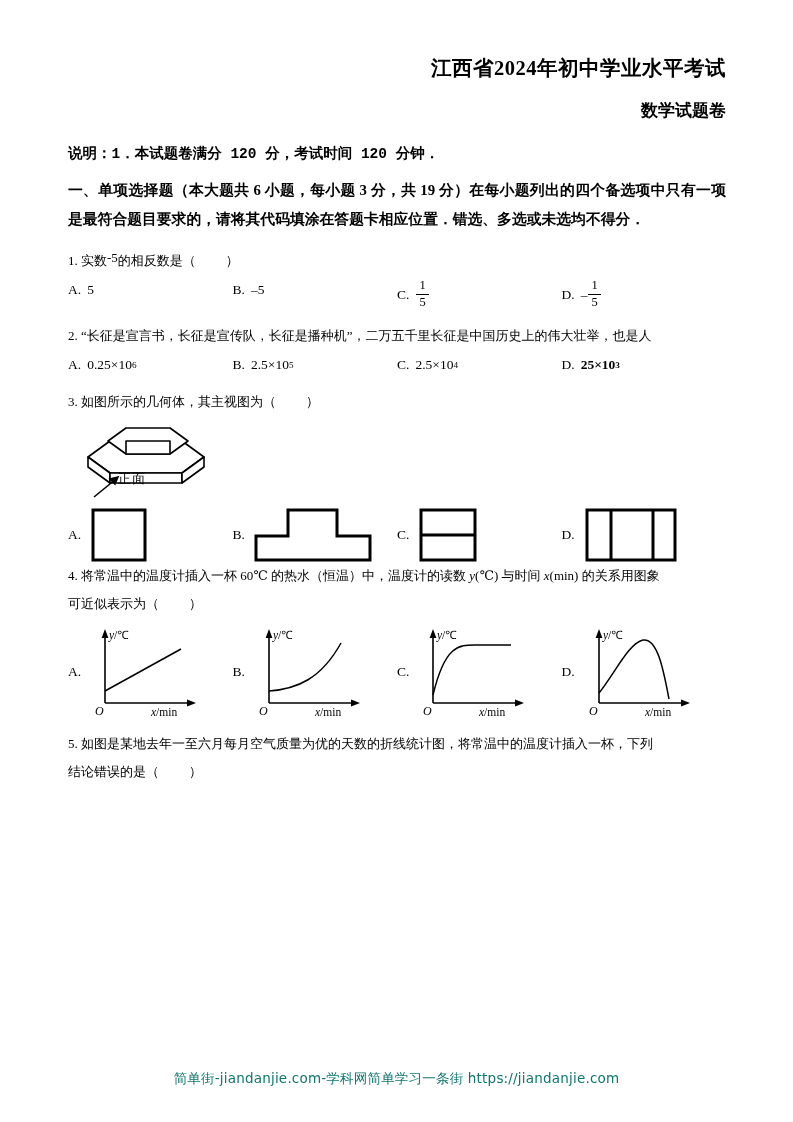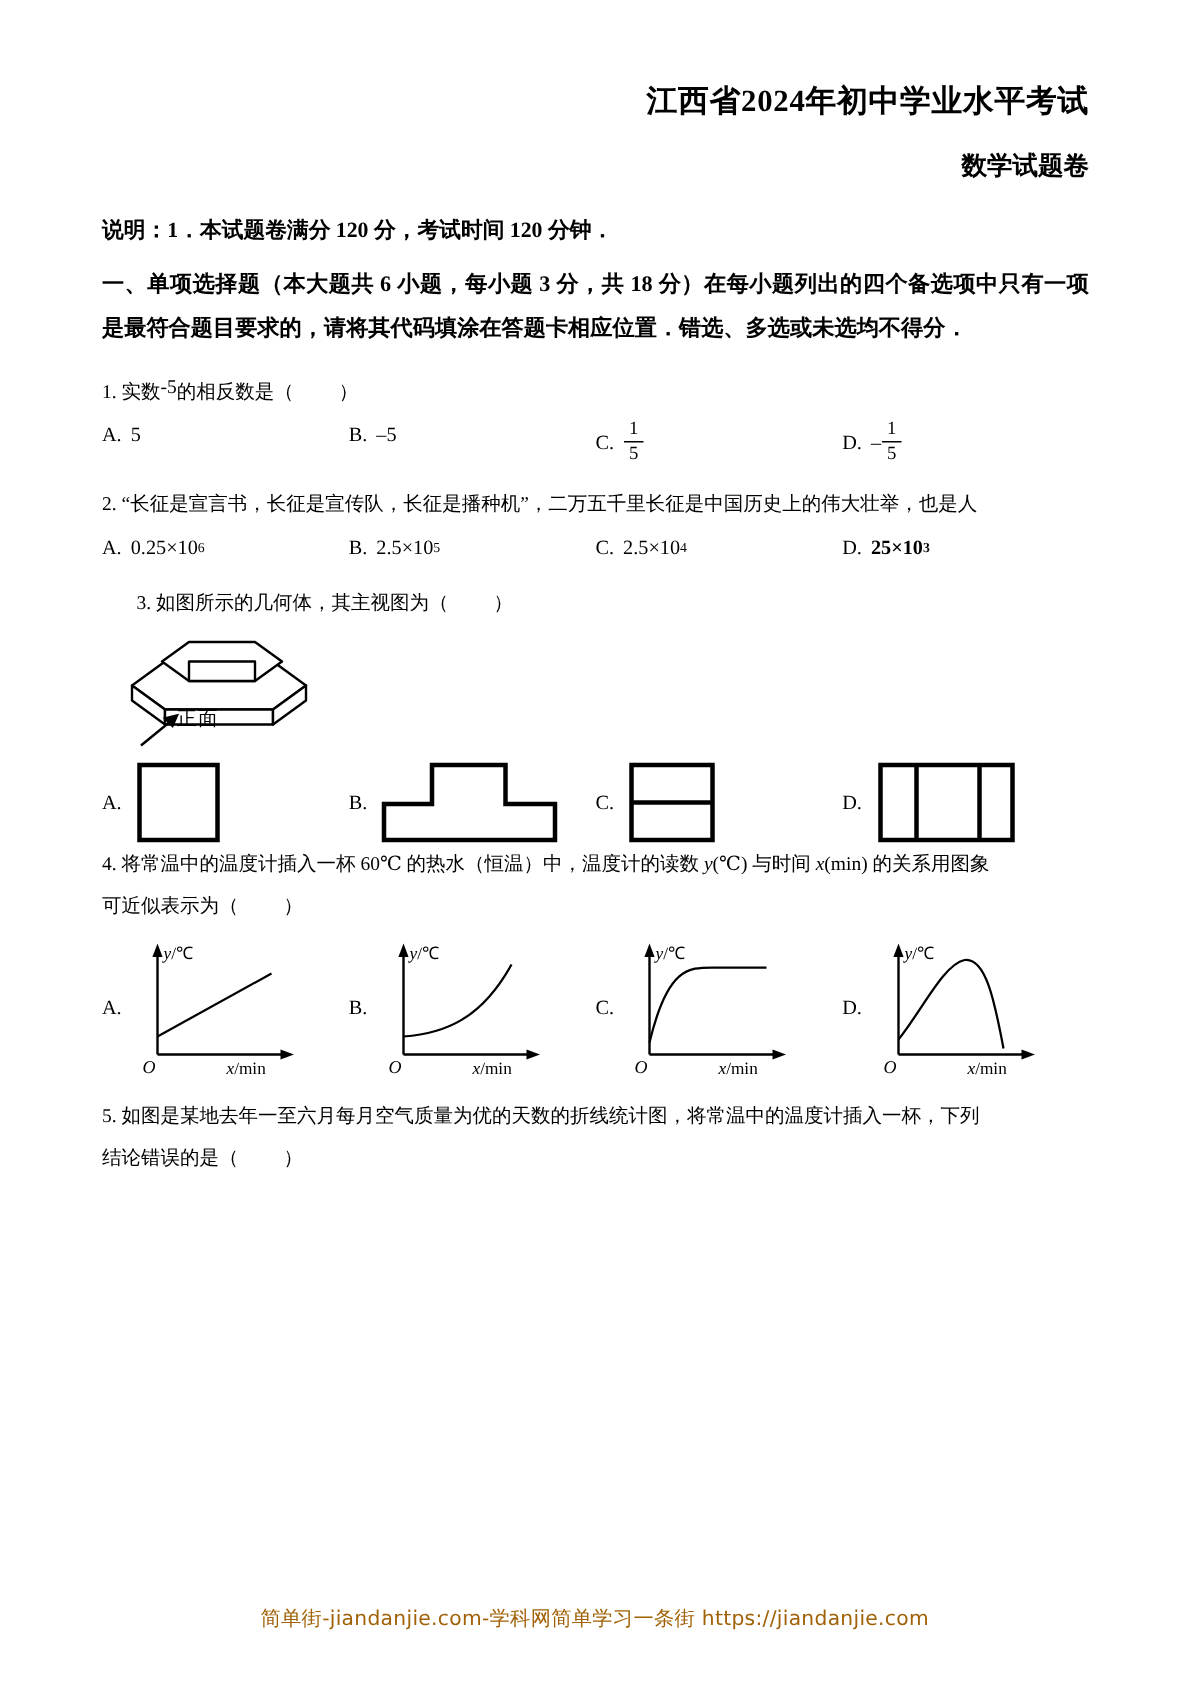--- a/index.html
+++ b/index.html
@@ -44,20 +44,21 @@
     margin: 0 0 22px 0;
     line-height: 1.2;
   }
 
   
   .note {
     font-size: 14.5px;
     font-weight: bold;
     line-height: 1.55;
     margin: 0 0 11px 0;
+    font-family: Liberation Mono, monospace;
   }
   .section-head {
     font-size: 14.8px;
     font-weight: bold;
     line-height: 1.95;
     margin: 6px 0 14px 0;
     text-align: justify;
   }
 
   
@@ -148,36 +149,36 @@
 
   
   .footer {
     position: absolute;
     left: 0;
     top: 1070px;
     width: 793px;
     text-align: center;
     font-family: "DejaVu Sans", "Liberation Sans", sans-serif;
     font-size: 13.5px;
-    color: #a16207;
+    color: #0f766e;
     letter-spacing: 0.2px;
   }
 </style>
 </head>
 <body>
 
 <div class="page">
   <div class="content">
 
     <div class="title-main">江西省2024年初中学业水平考试</div>
     <div class="title-sub">数学试题卷</div>
 
     <div class="note">说明：1．本试题卷满分 120 分，考试时间 120 分钟．</div>
 
-    <div class="section-head">一、单项选择题（本大题共 6 小题，每小题 3 分，共 18 分）在每小题列出的四个备选项中只有一项是最符合题目要求的，请将其代码填涂在答题卡相应位置．错选、多选或未选均不得分．</div>
+    <div class="section-head">一、单项选择题（本大题共 6 小题，每小题 3 分，共 19 分）在每小题列出的四个备选项中只有一项是最符合题目要求的，请将其代码填涂在答题卡相应位置．错选、多选或未选均不得分．</div>
 
     <div class="q q-stem">
       <span>1.</span>
       <span>实数</span><span style="font-size:13px;position:relative;top:-3px;">-5</span><span>的相反数是（</span><span class="paren"></span><span>）</span>
     </div>
     <div class="opts">
       <div class="opt">
         <span class="opt-lab">A.</span>
         <span>5</span>
       </div>
@@ -231,21 +232,21 @@
       </div>
       <div class="opt bold">
         <span class="opt-lab" style="font-weight:normal;">D.</span>
         <span>25</span>
           <span>×</span>
           <span>10</span>
           <sup>3</sup>
       </div>
     </div>
 
-    <div class="q q-stem" style="margin-top:14px;margin-left:23px;">
+    <div class="q q-stem" style="margin-top:14px;">
       <span>3.</span>
       <span>如图所示的几何体，其主视图为（</span><span class="paren"></span><span>）</span>
     </div>
 
     <div class="fig-solid">
       <svg width="150" height="78" viewBox="0 0 150 78">
         <g fill="#ffffff" stroke="#000000" stroke-width="1.6" stroke-linejoin="round">
 
           <polygon points="14,36 36,20 108,20 130,36 108,52 36,52"></polygon>
 

